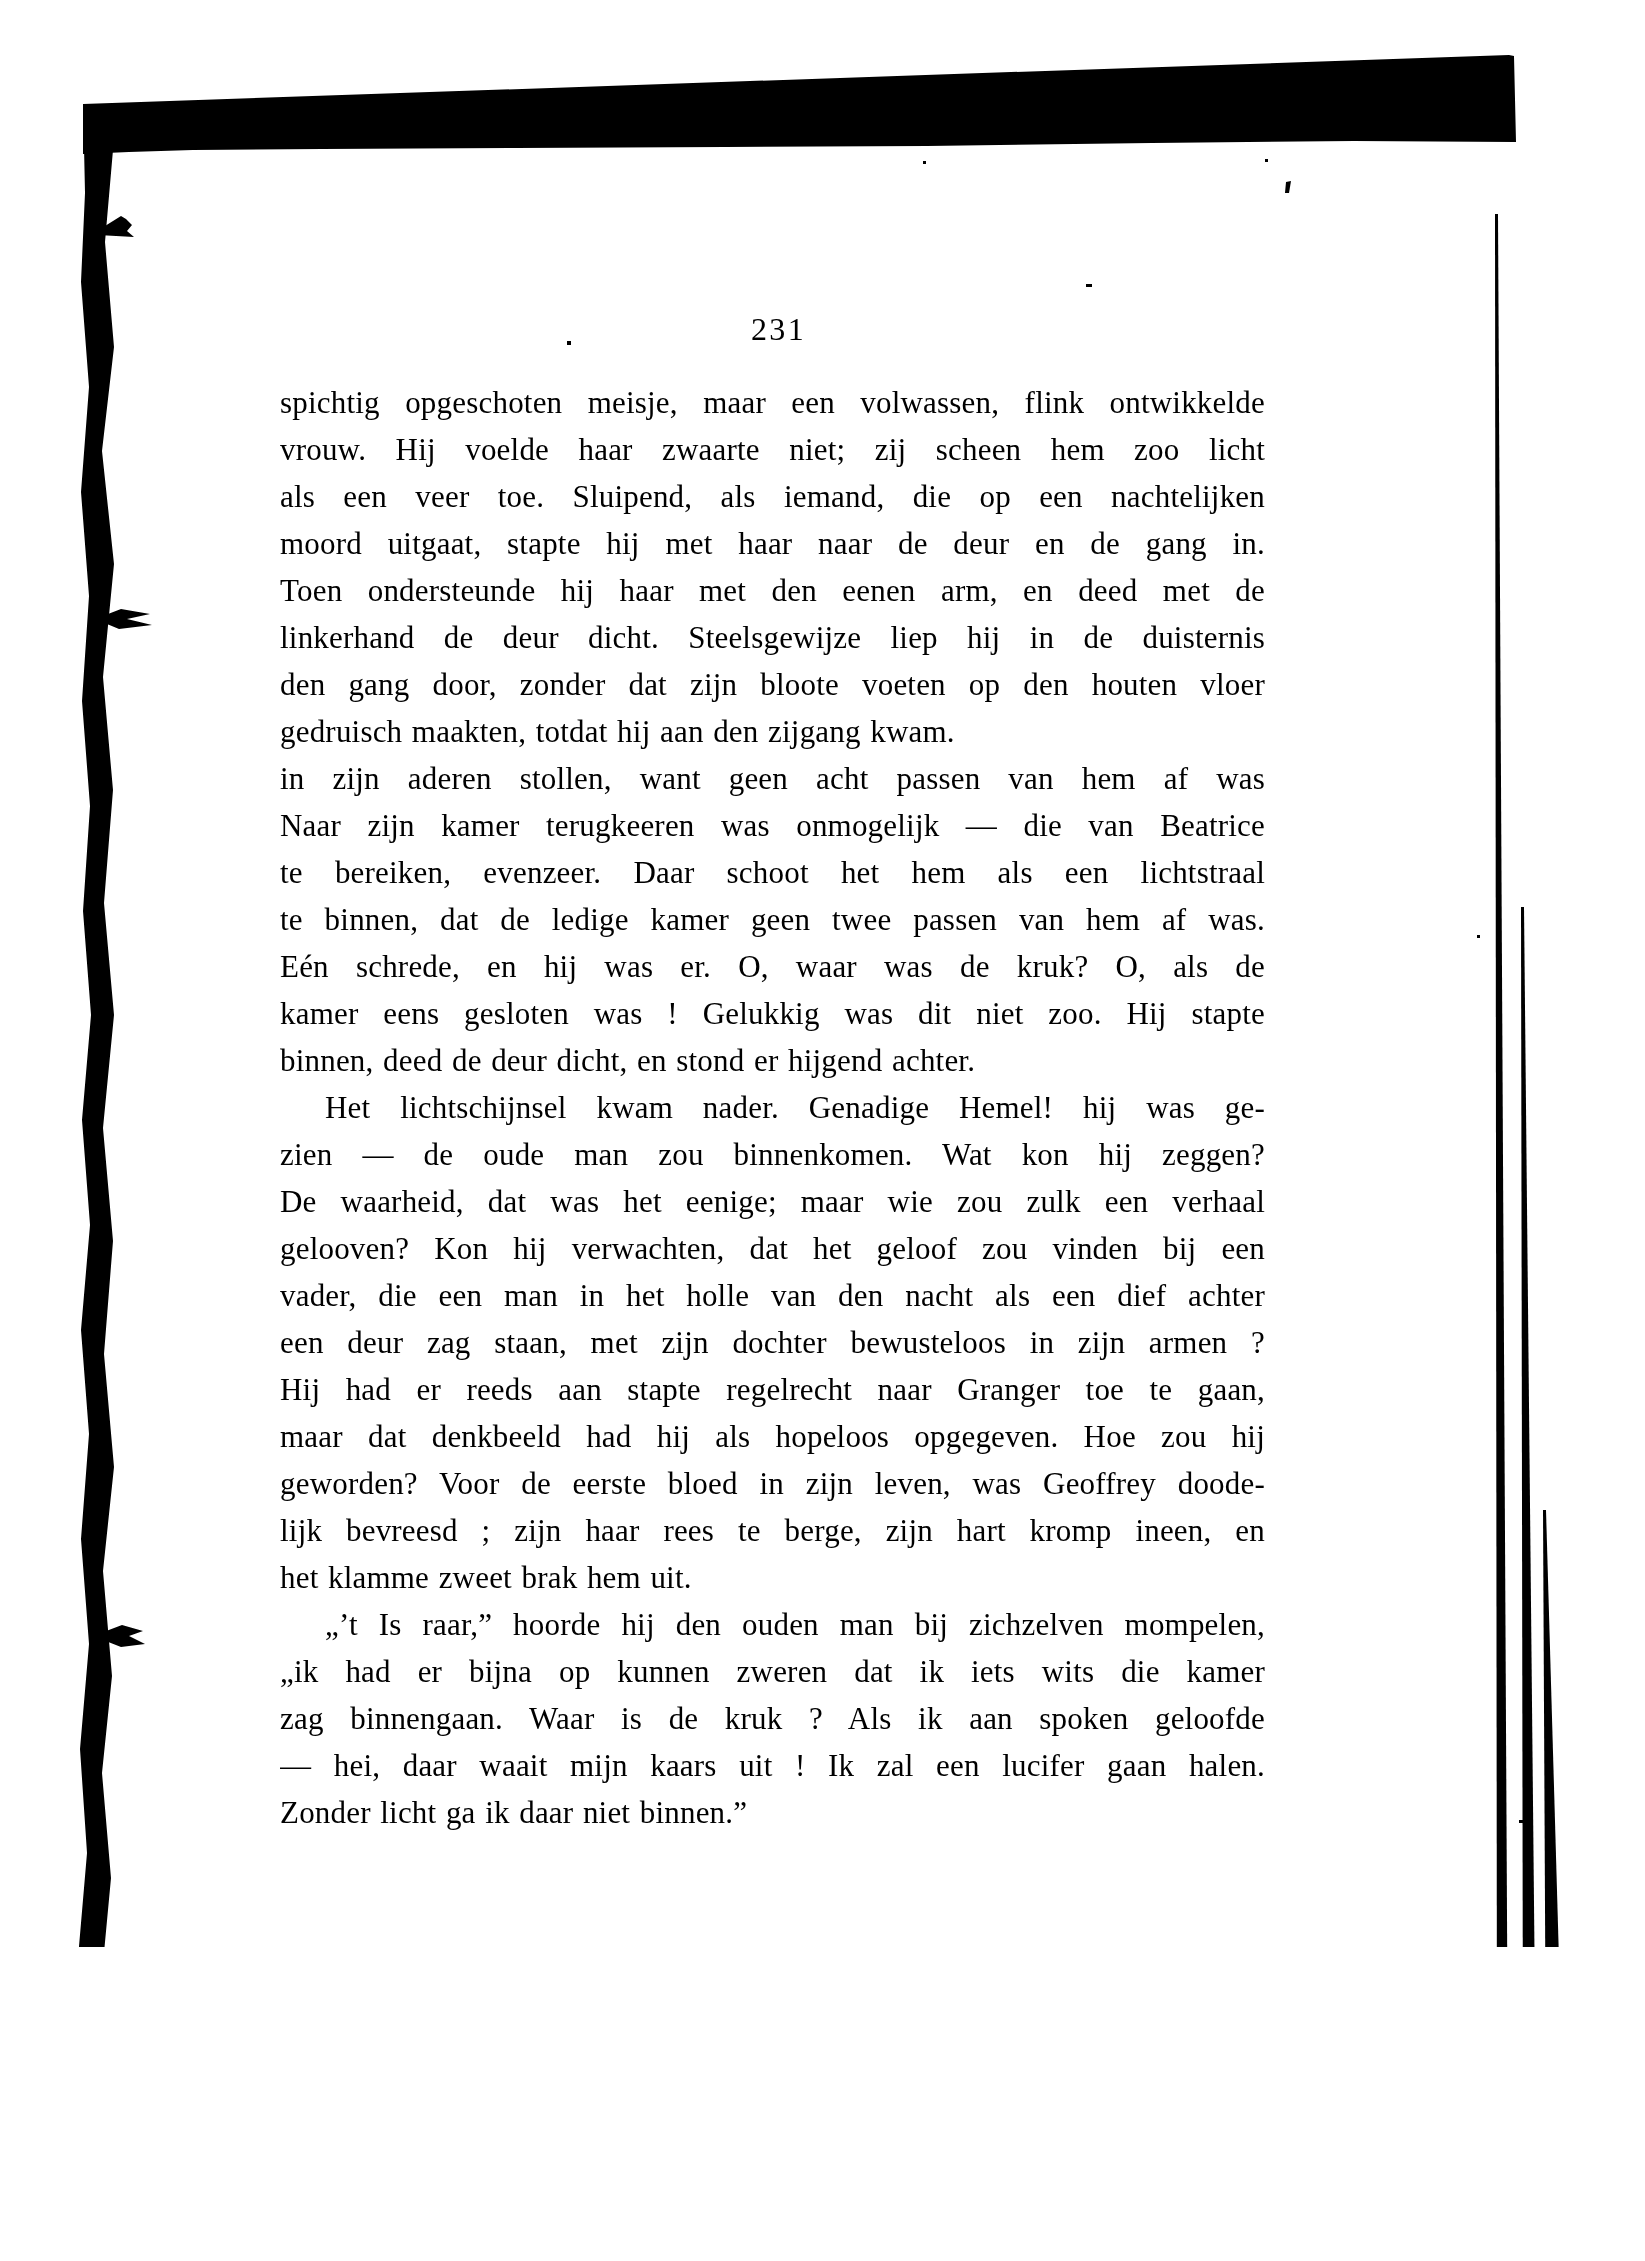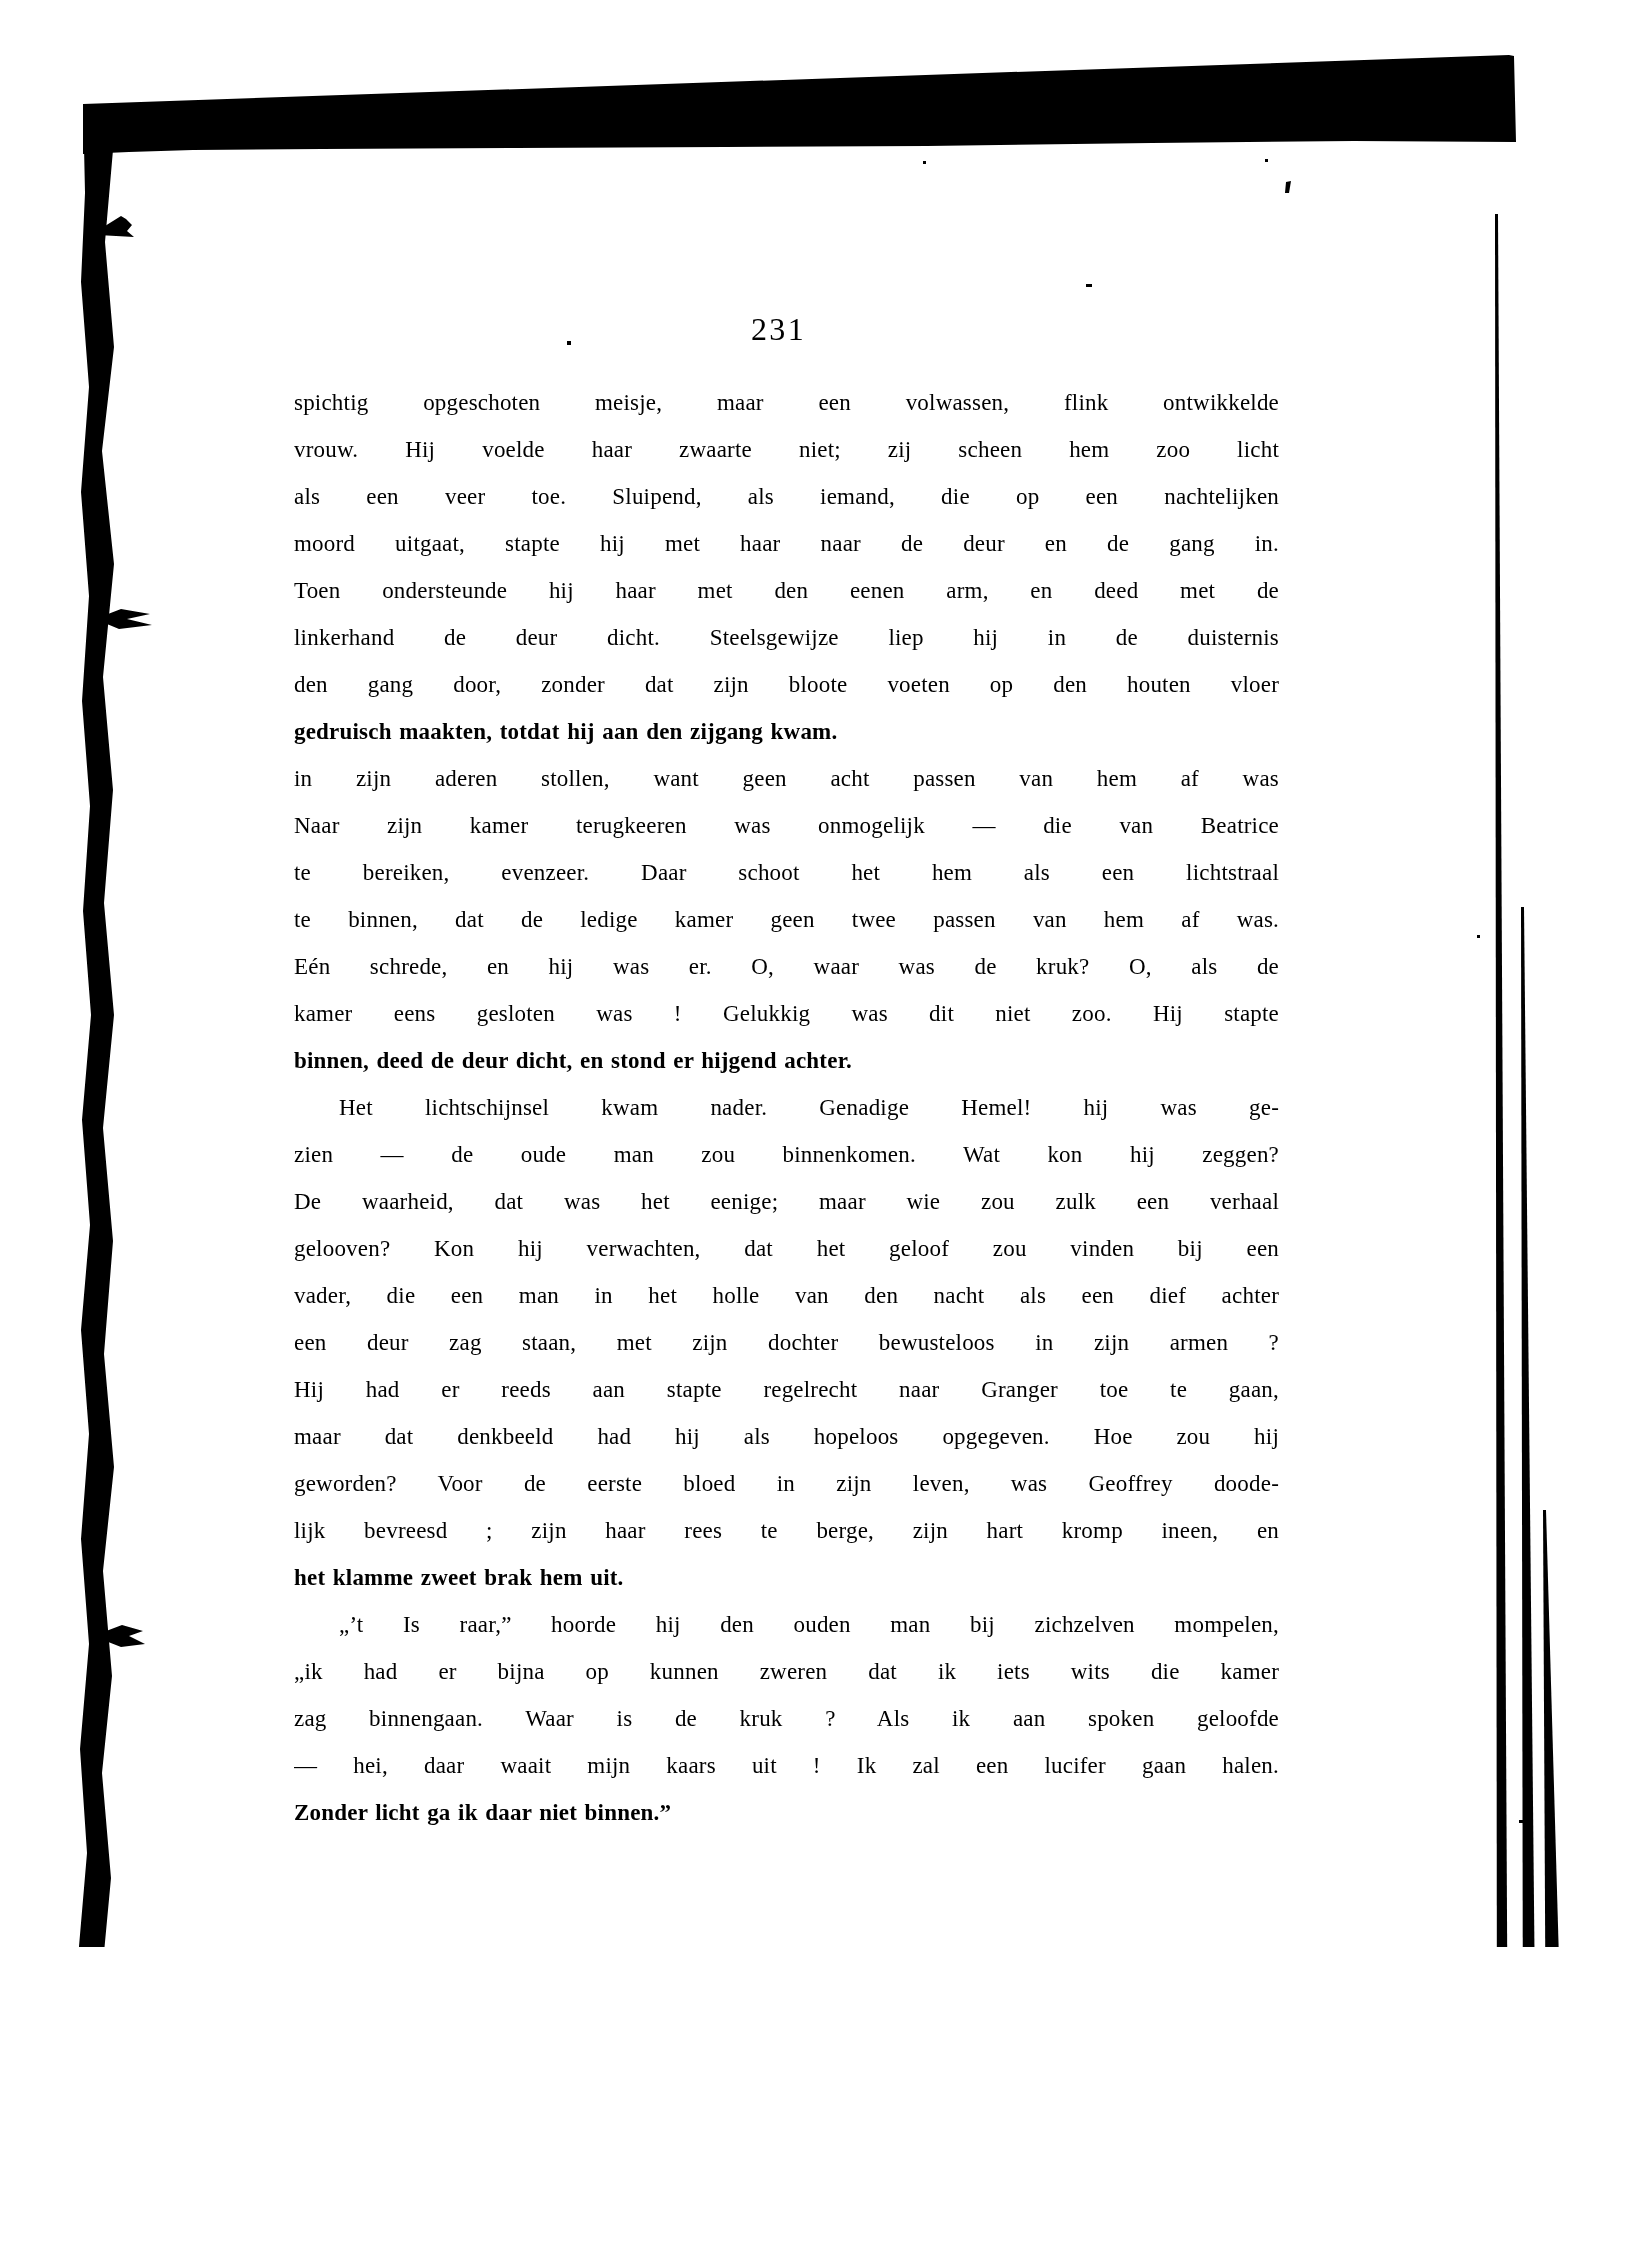--- a/index.html
+++ b/index.html
@@ -5,25 +5,25 @@
   html,body{margin:0;padding:0;background:#fff;}
   .page{
     position:relative;width:1646px;height:1947px;background:#ffffff;overflow:hidden;
     font-family:"Liberation Serif","DejaVu Serif",serif;color:#000;
   }
   .pageno{
     position:absolute;top:311px;left:286px;width:985px;text-align:center;
     font-size:32px;letter-spacing:2.4px;font-weight:normal;
   }
   .text{
-    position:absolute;left:294px;top:379px;width:985px;
-    font-size:23px;line-height:47px;letter-spacing:0.2px;word-spacing:1.6px;
+    position:absolute;left:280px;top:379px;width:985px;
+    font-size:31px;line-height:47px;letter-spacing:0.2px;word-spacing:1.6px;
   }
   .line{height:47px;overflow:hidden;text-align:justify;text-align-last:justify;}
-  .line.last{text-align-last:left;font-weight:bold;}
+  .line.last{text-align-last:left;}
   .line.indent{padding-left:45px;}
 
   
   .art{position:absolute;inset:0;background:#000;pointer-events:none;}
   #top-bar{clip-path:polygon(83px 104px,1509px 55px,1514px 56px,1516px 142px,1354px 141px,1152px 143px,927px 146px,725px 147px,516px 148px,322px 149px,193px 150px,129px 152px,83px 154px);}
   #left-band{clip-path:polygon(84px 147px,113px 150px,105px 242px,114px 347px,102px 451px,114px 564px,103px 677px,113px 790px,104px 903px,114px 1015px,103px 1128px,113px 1241px,104px 1354px,114px 1467px,103px 1571px,112px 1676px,102px 1773px,111px 1878px,102px 1974px,115px 2063px,127px 2127px,135px 2152px,135px 2168px,77px 2169px,83px 2063px,78px 1958px,87px 1853px,80px 1749px,89px 1644px,81px 1539px,89px 1434px,81px 1330px,90px 1225px,82px 1120px,91px 1015px,83px 911px,90px 806px,82px 701px,89px 596px,81px 492px,89px 387px,81px 282px,85px 193px);}
   #blob-1{clip-path:polygon(97px 231px,121px 216px,126px 219px,132px 225px,127px 231px,134px 237px,98px 235px);}
   #blob-2{clip-path:polygon(95px 619px,121px 609px,150px 614px,127px 619px,152px 625px,119px 629px);}
   #blob-3{clip-path:polygon(93px 1636px,122px 1625px,143px 1631px,129px 1636px,145px 1644px,121px 1647px);}
   #blob-4{clip-path:polygon(111px 1973px,116px 1973px,118px 1997px,110px 1997px);}

